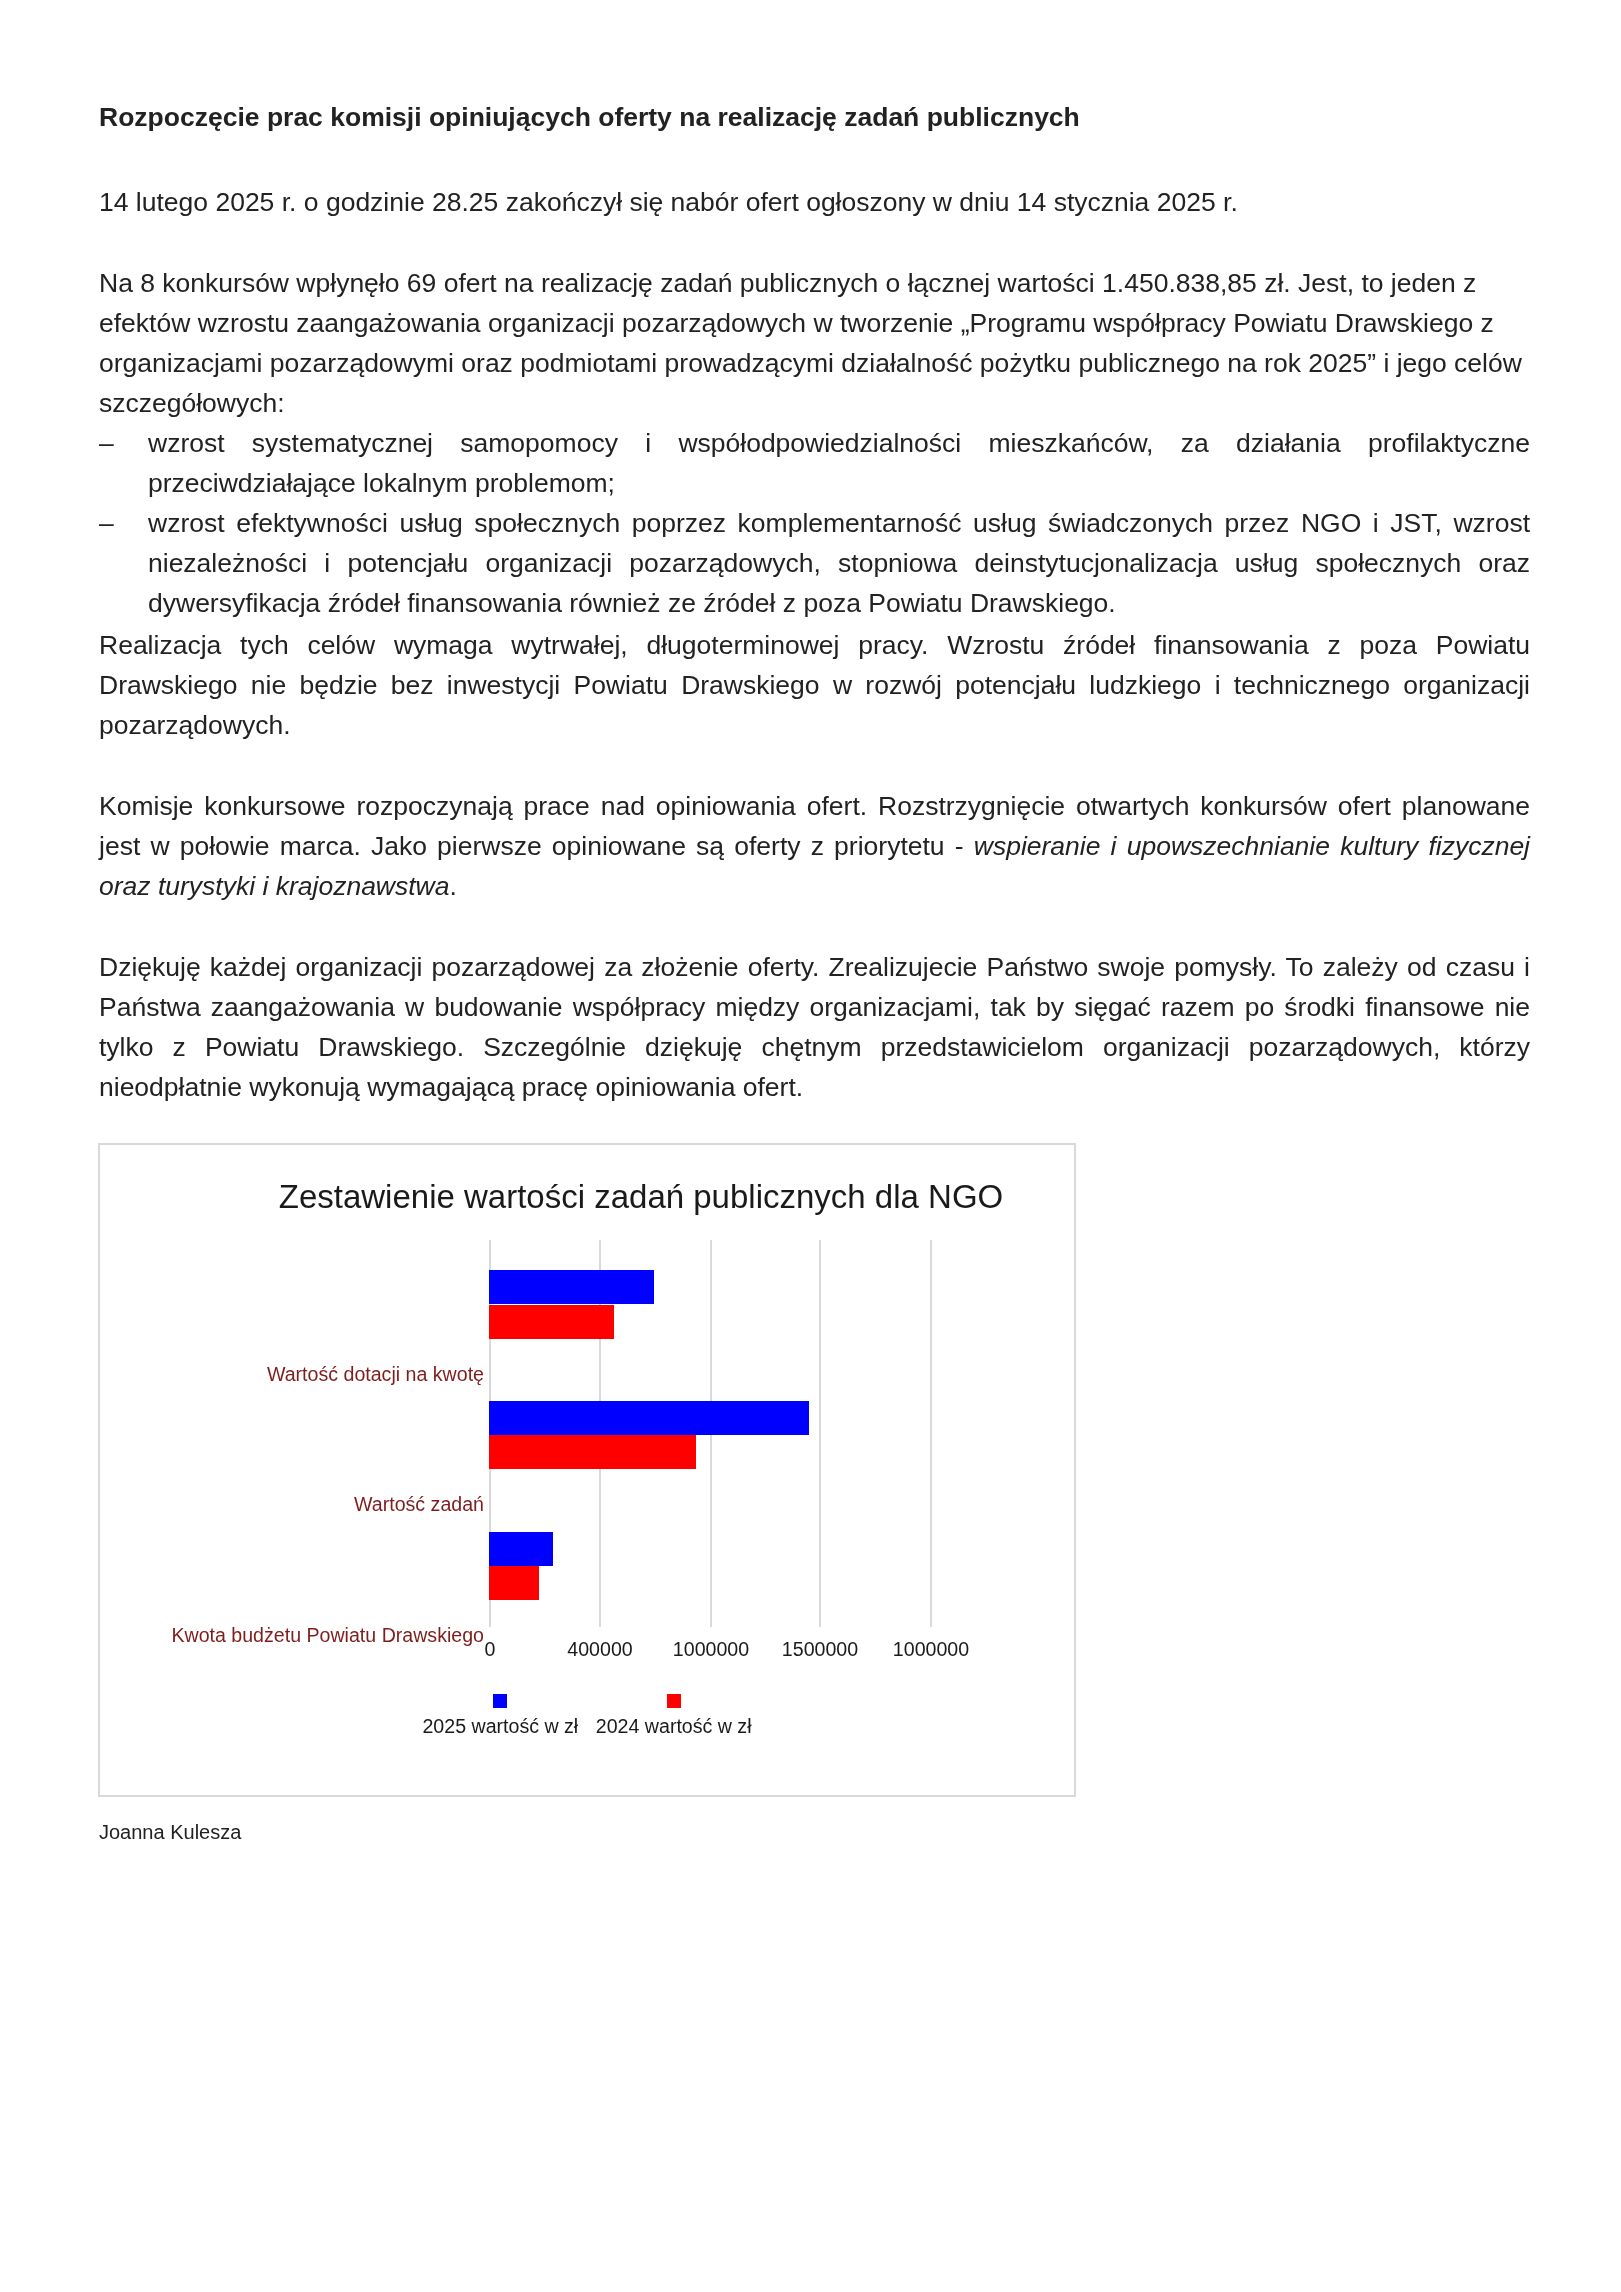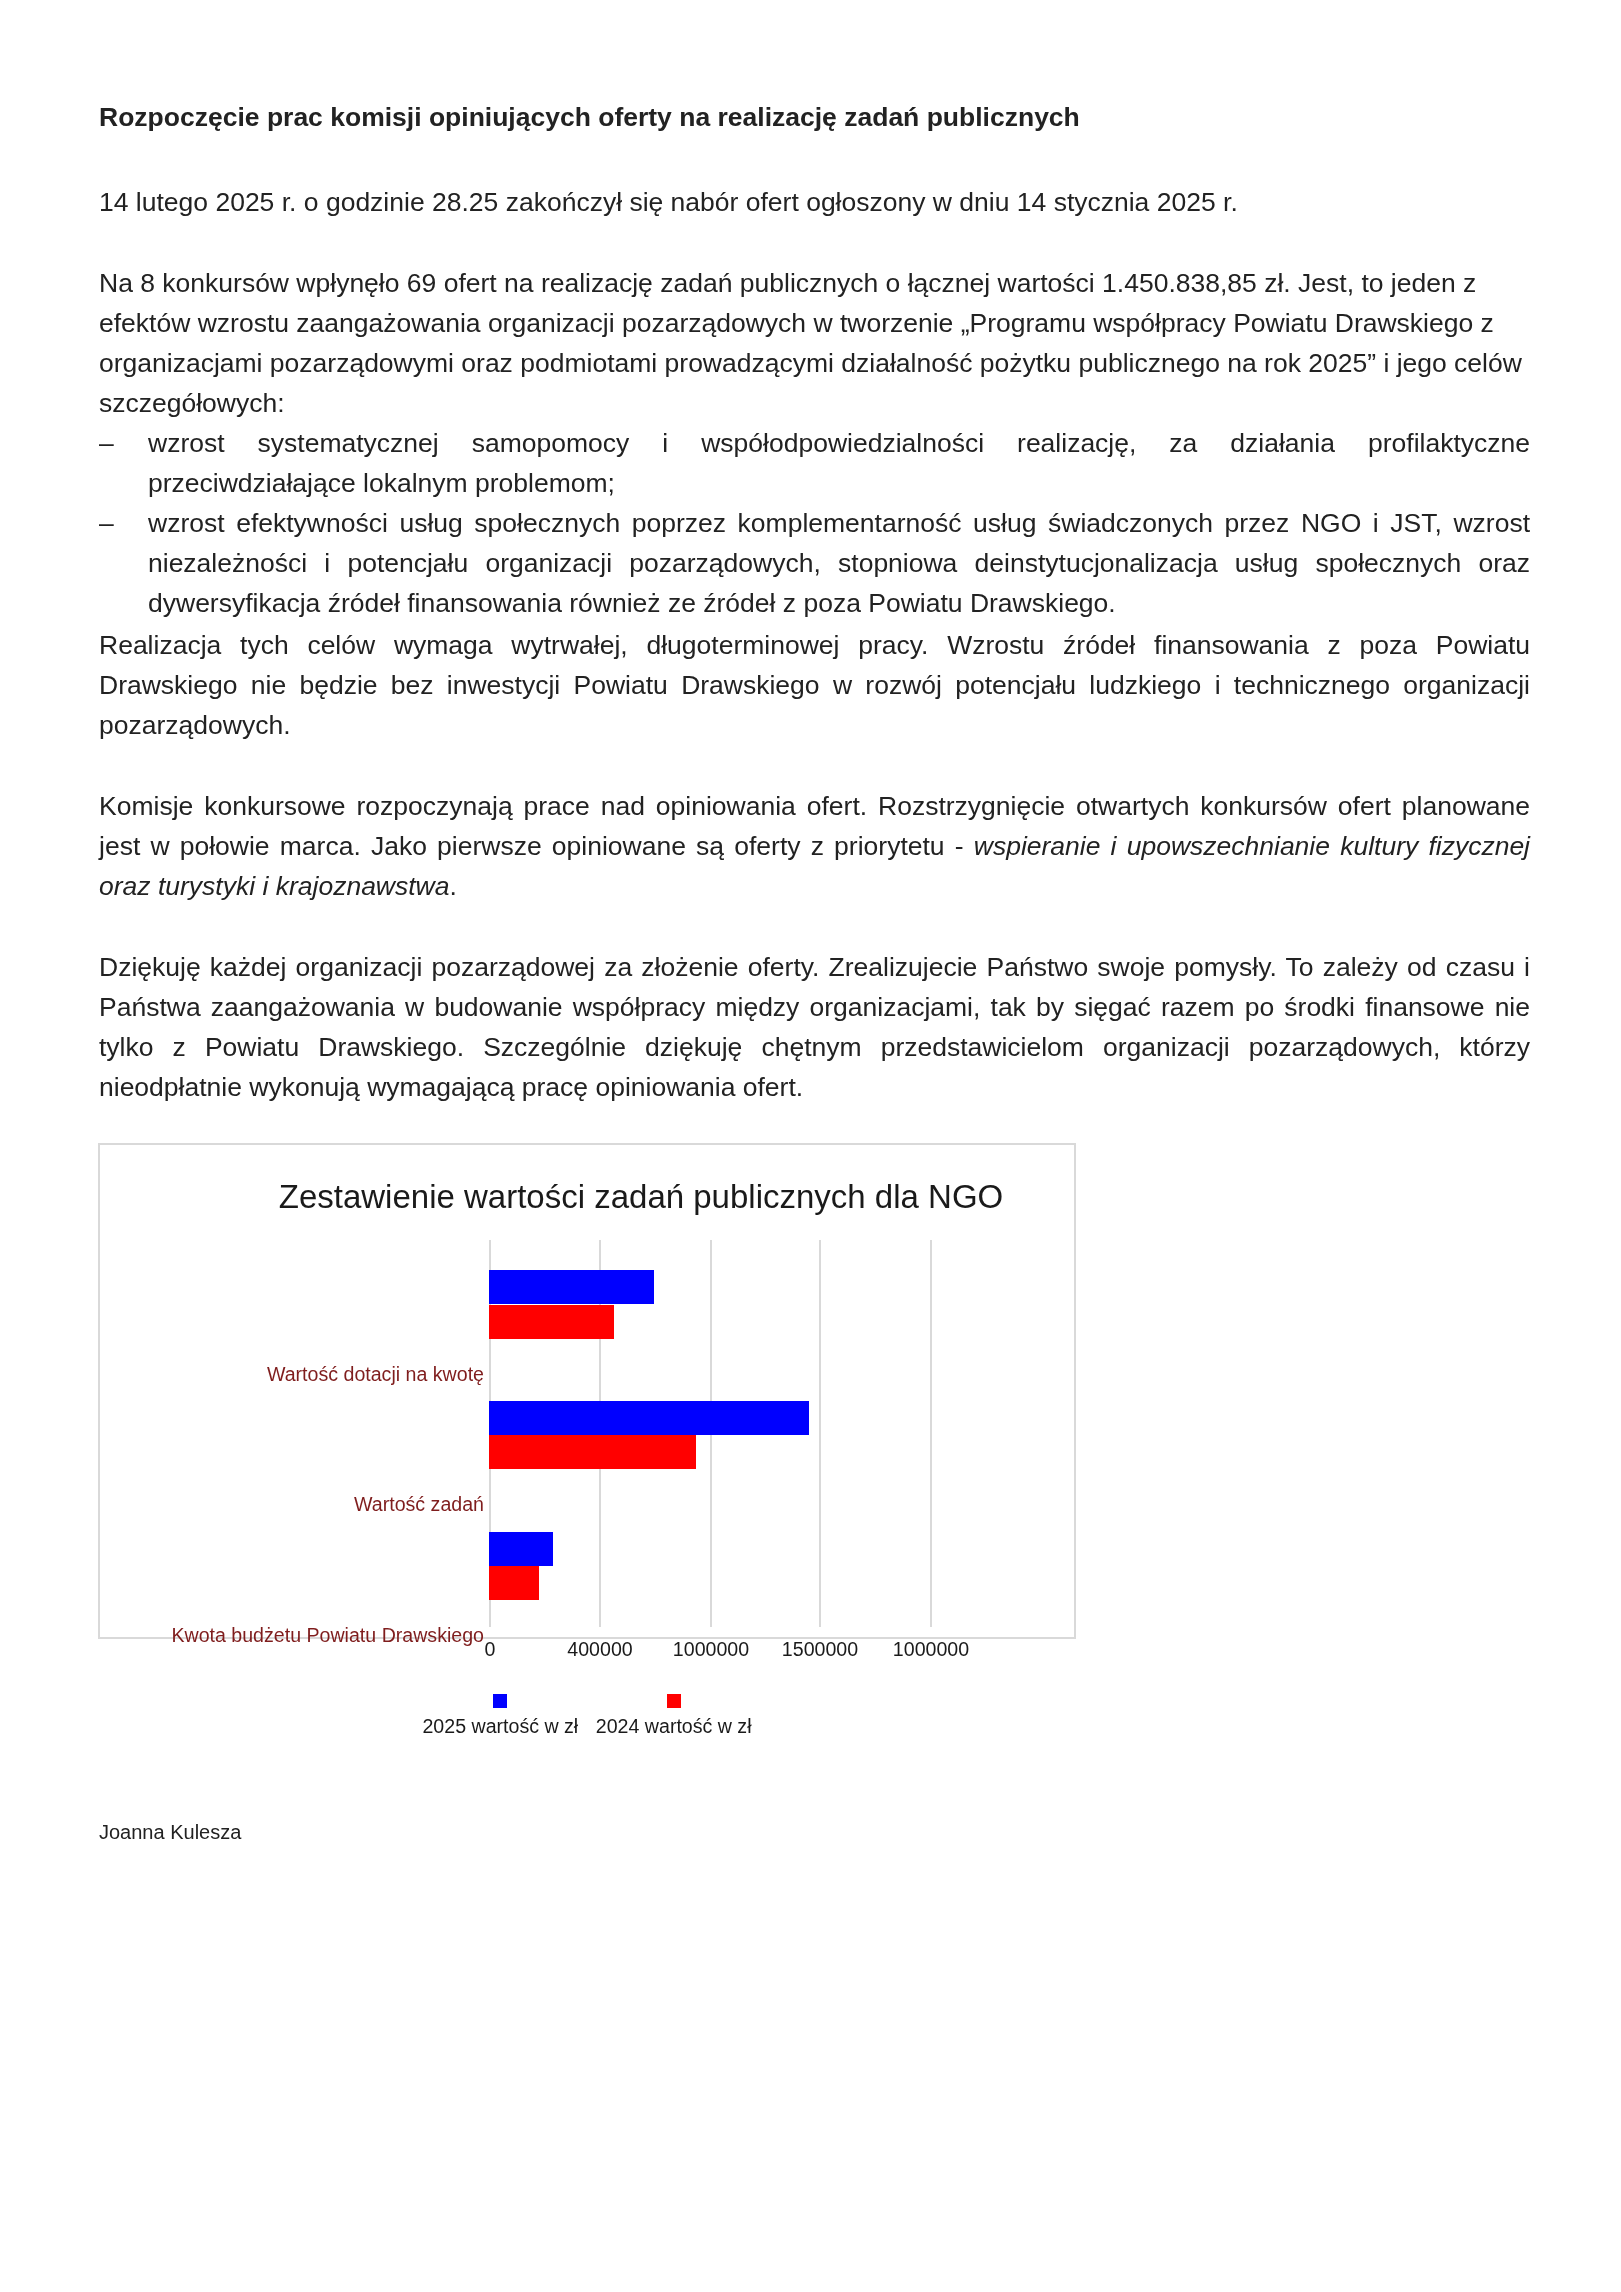--- a/index.html
+++ b/index.html
@@ -14,21 +14,21 @@
   .list { position: absolute; left: 0; top: 423px; width: 1431px; margin: 0; padding: 0; list-style: none; }
   .list li { position: relative; padding-left: 49px; font-size: 26.5px; line-height: 40px; text-align: justify; color: #222; }
   .list li .dash { position: absolute; left: 0; top: 0; }
   .p3 { top: 625px; }
   .p4 { top: 786px; }
   .p4 .it { font-style: italic; }
   .p5 { top: 947px; }
   .sig { position: absolute; top: 1821px; left: 0; font-size: 20px; color: #222; }
 
   
-  .chart { position: absolute; left: 98px; top: 1143px; width: 978px; height: 496px;
+  .chart { position: absolute; left: 98px; top: 1143px; width: 978px; height: 654px;
            border: 2px solid #d9d9d9; box-sizing: border-box; background: #fff; }
   .chart-title { position: absolute; top: 33px; left: 0; width: 100%; text-align: center;
                  font-size: 33px; color: #1a1a1a; padding-left: 108px; box-sizing: border-box; }
   .plot { position: absolute; left: 389px; top: 95px; width: 442px; height: 387px; }
   .grid { position: absolute; top: 0; width: 2px; height: 387px; background: #d9d9d9; }
   .bar { position: absolute; left: 0; height: 34px; }
   .bar.b25 { background: #0000ff; }
   .bar.b24 { background: #ff0000; }
   .cat { position: absolute; right: 590px; font-size: 19.6px; color: #7f1d1d; white-space: nowrap; text-align: left; }
   .tick { position: absolute; top: 493px; font-size: 19.6px; color: #1a1a1a; transform: translateX(-50%); white-space: nowrap; }
@@ -39,21 +39,21 @@
 </head>
 <body>
 
 <div class="page">
   <div class="title">Rozpoczęcie prac komisji opiniujących oferty na realizację zadań publicznych</div>
   <div class="p p1">14 lutego 2025 r. o godzinie 28.25 zakończył się nabór ofert ogłoszony w dniu 14 stycznia 2025 r.</div>
   <div class="p p2 justify" style="text-align:left">Na 8 konkursów wpłynęło 69 ofert na realizację zadań publicznych o łącznej wartości 1.450.838,85 zł.  Jest, to jeden z efektów wzrostu zaangażowania organizacji pozarządowych w  tworzenie „Programu współpracy Powiatu Drawskiego z organizacjami pozarządowymi oraz podmiotami prowadzącymi działalność pożytku publicznego na rok 2025” i jego celów szczegółowych:</div>
   <ul class="list">
     <li>
       <span class="dash">–</span>
-      <span>wzrost systematycznej samopomocy i współodpowiedzialności realizację, za działania profilaktyczne przeciwdziałające lokalnym problemom;</span>
+      <span>wzrost systematycznej samopomocy i współodpowiedzialności mieszkańców, za działania profilaktyczne przeciwdziałające lokalnym problemom;</span>
     </li>
     <li>
       <span class="dash">–</span>
       <span>wzrost efektywności usług społecznych poprzez komplementarność usług świadczonych przez NGO i JST, wzrost niezależności i potencjału organizacji pozarządowych, stopniowa deinstytucjonalizacja usług społecznych oraz dywersyfikacja źródeł finansowania również ze źródeł z poza Powiatu Drawskiego.</span>
     </li>
   </ul>
   <div class="p p3 justify">Realizacja tych celów wymaga wytrwałej, długoterminowej pracy. Wzrostu źródeł finansowania z poza Powiatu Drawskiego nie będzie bez inwestycji Powiatu Drawskiego w rozwój potencjału ludzkiego i technicznego organizacji pozarządowych.</div>
   <div class="p p4 justify"><span>Komisje konkursowe rozpoczynają prace nad opiniowania ofert. Rozstrzygnięcie otwartych konkursów ofert planowane jest w połowie marca. Jako pierwsze opiniowane są oferty z priorytetu - </span><span class="it">wspieranie i upowszechnianie kultury fizycznej oraz turystyki i krajoznawstwa</span><span>.</span></div>
   <div class="p p5 justify">Dziękuję każdej organizacji pozarządowej za złożenie oferty. Zrealizujecie Państwo swoje pomysły. To zależy od czasu i Państwa zaangażowania w budowanie współpracy między organizacjami, tak by sięgać razem po środki finansowe nie tylko z Powiatu Drawskiego.  Szczególnie dziękuję chętnym  przedstawicielom organizacji pozarządowych, którzy nieodpłatnie wykonują wymagającą pracę opiniowania ofert.</div>
   <div class="sig">Joanna Kulesza</div>

